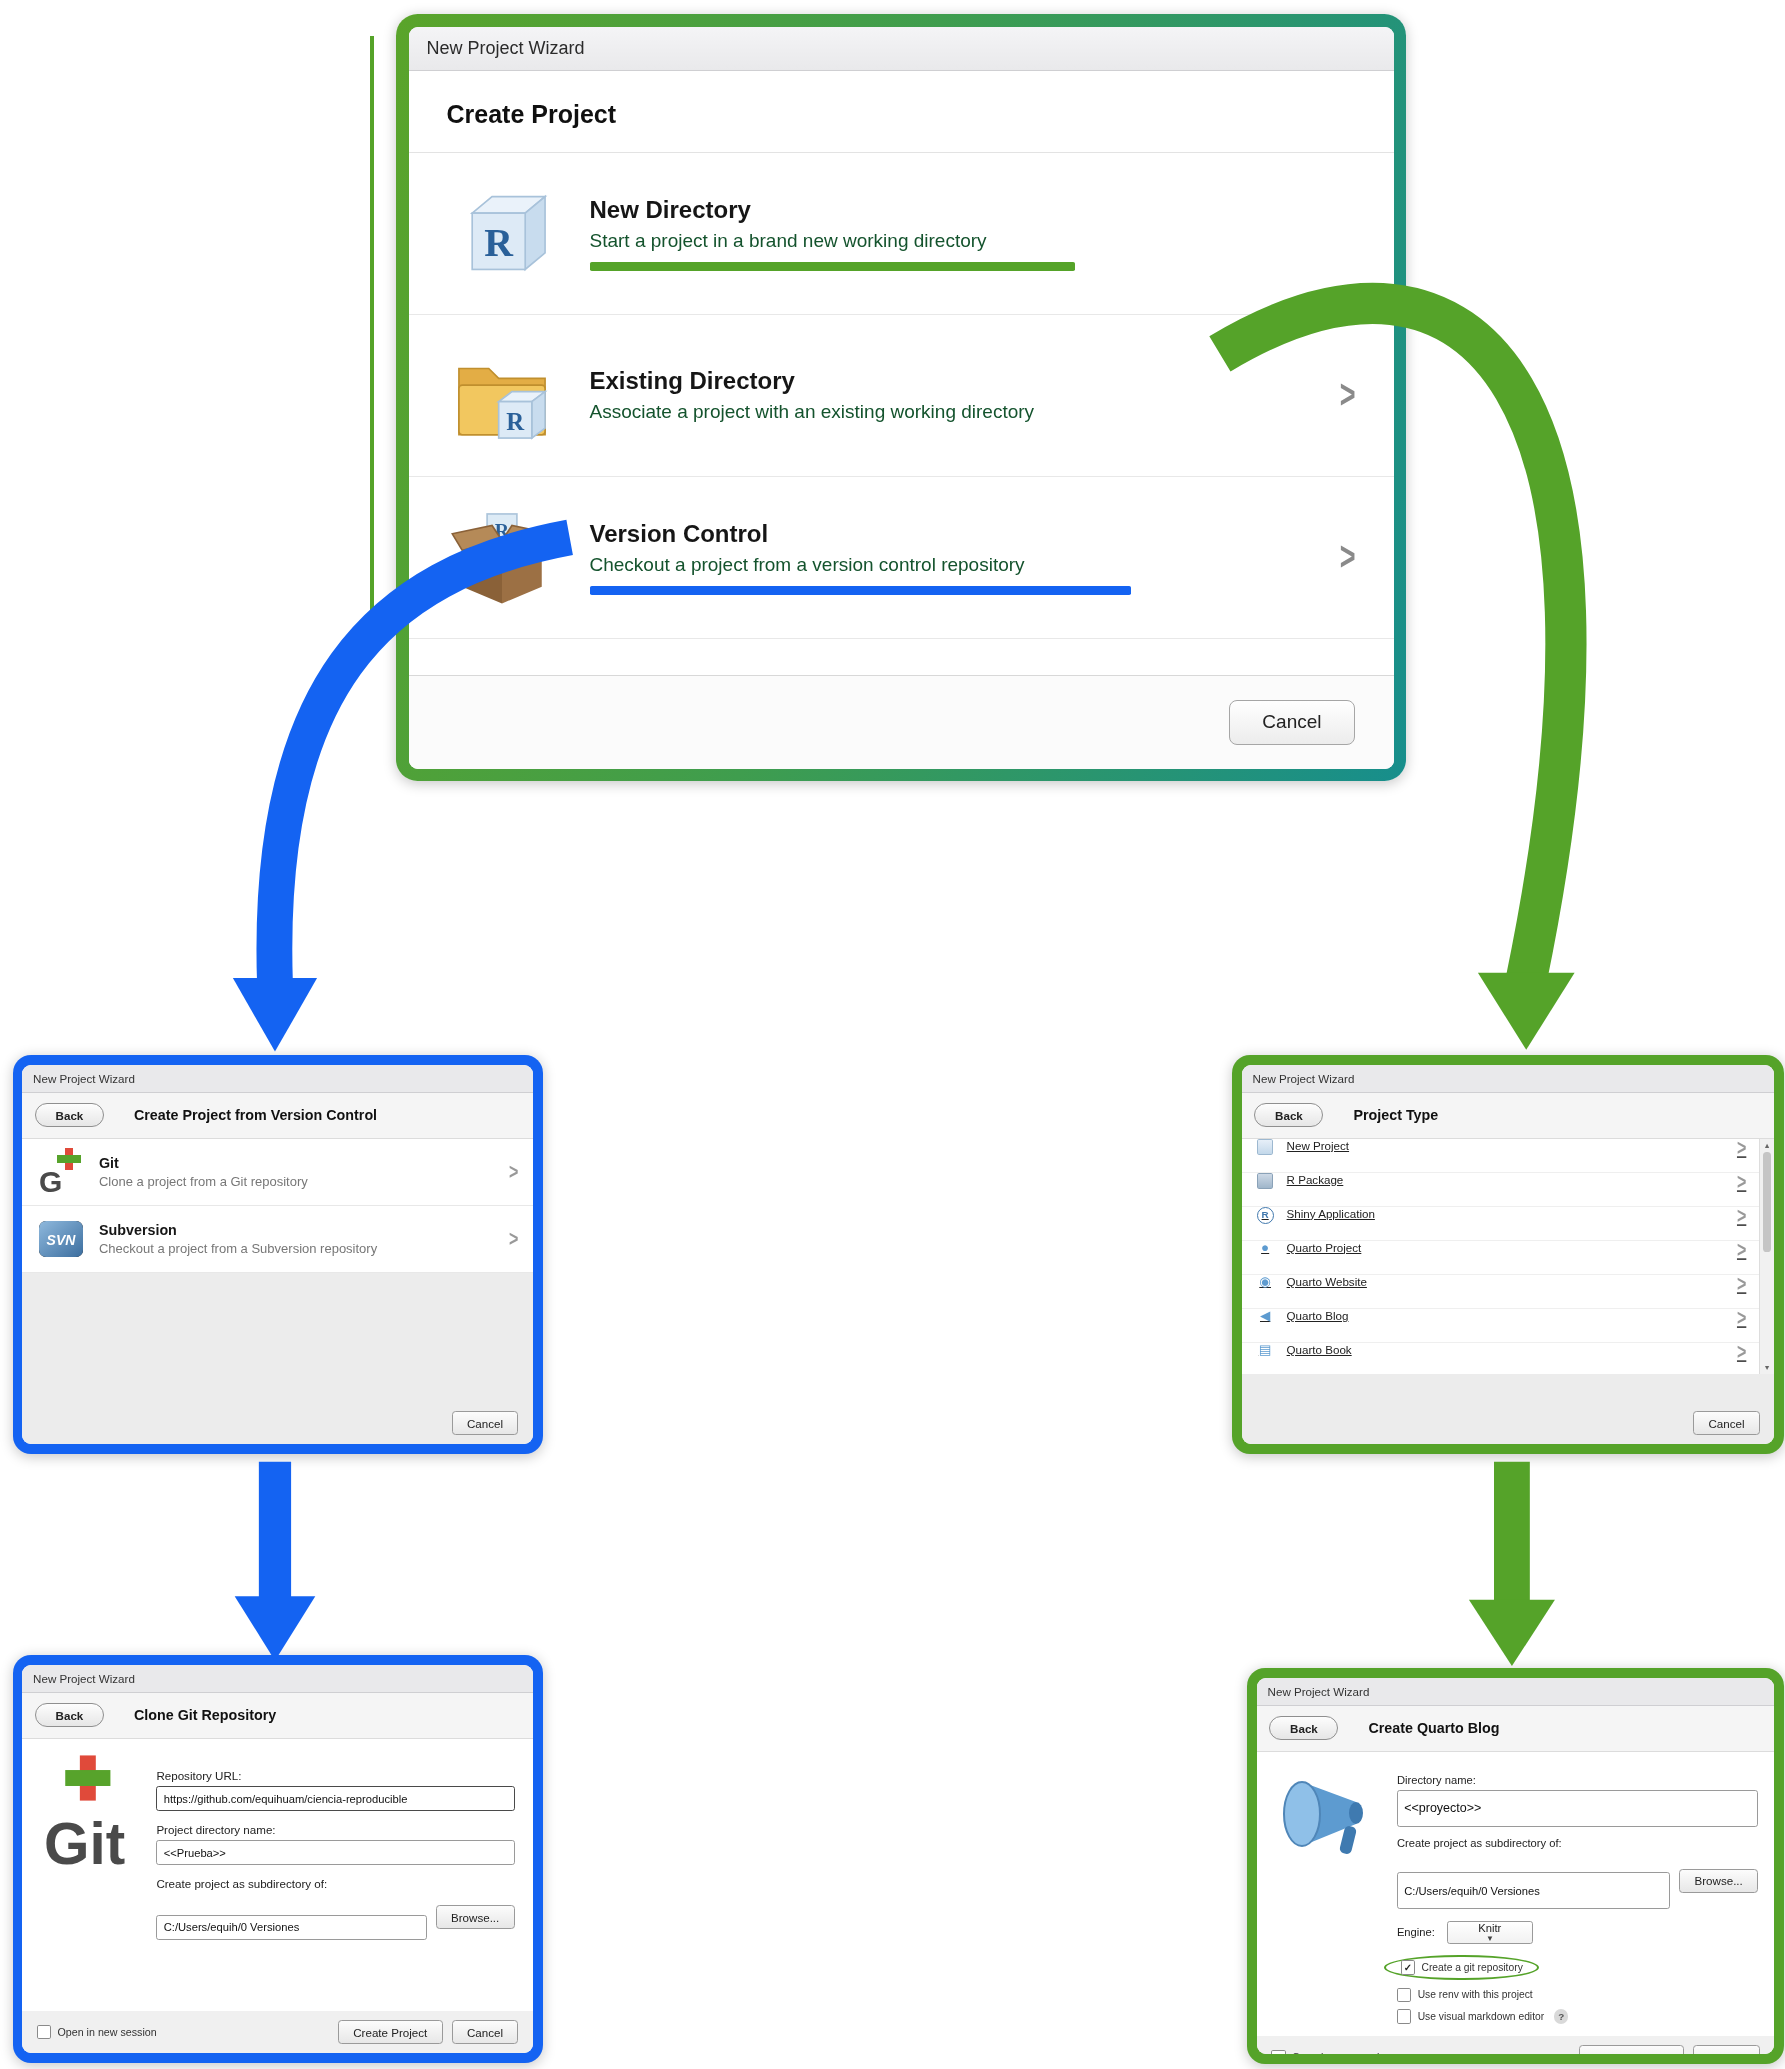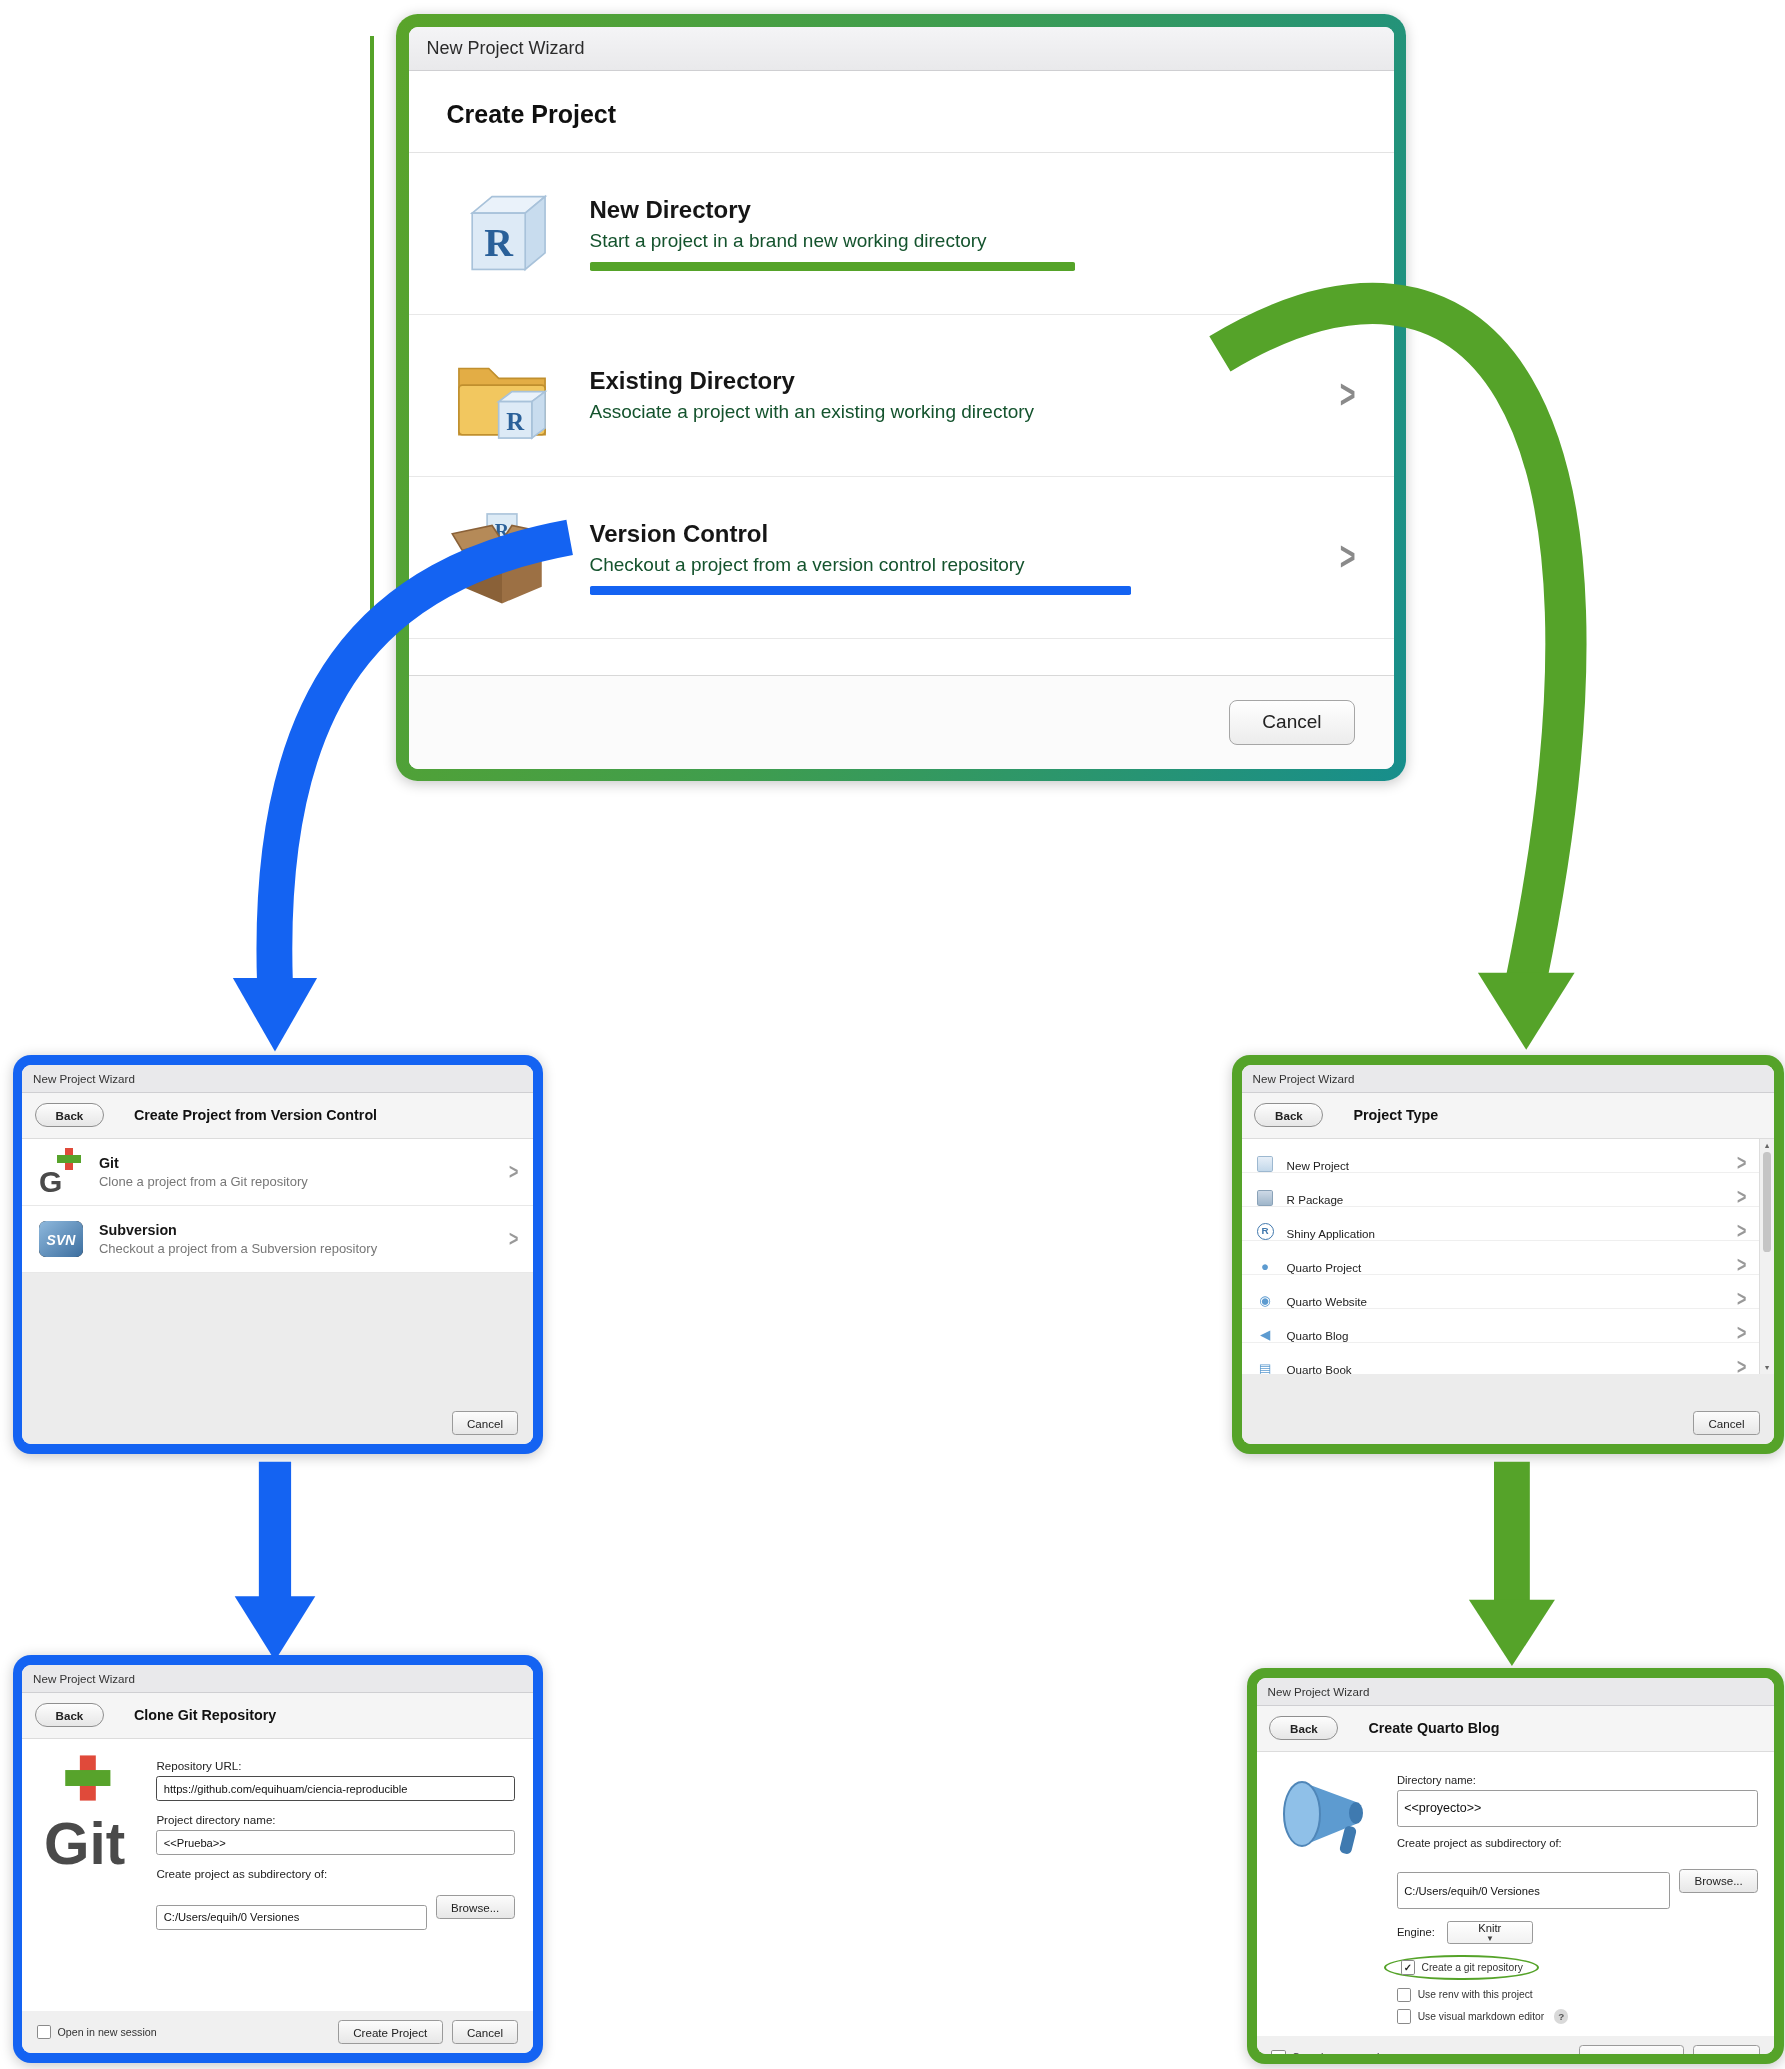--- a/index.html
+++ b/index.html
@@ -64,35 +64,35 @@
   .dlg-footer{flex:none;background:#ececec;display:flex;align-items:center;gap:9px;padding:9px 14.3px;}
   .dlg-footer.right{justify-content:flex-end;}
   .btn-sm{font-family:inherit;font-size:11.6px;color:#222;padding:4.5px 14.3px;border-radius:3.6px;border:0.9px solid #9a9a9a;
      background:linear-gradient(#fcfcfc,#e7e7e7);cursor:pointer;white-space:nowrap;}
 
   
   .form-body{flex:1;display:flex;padding:16px 18px;gap:23px;background:#fff;}
   .big-icon{flex:none;display:flex;align-items:flex-start;justify-content:center;}
   .form{flex:1;min-width:0;}
   .f-label{font-size:11.6px;color:#222;margin:11.6px 0 4.5px;}
-  .f-label.first{margin-top:4px;}
+  .f-label.first{margin-top:14px;}
   .f-input{width:100%;height:25px;border:0.9px solid #9a9a9a;border-radius:2.7px;font-size:11.2px;color:#111;
      padding:0 6.3px;background:#fff;box-sizing:border-box;font-family:inherit;}
   .f-input.focused{border:1.8px solid #4a4a4a;}
   .f-row{display:flex;gap:9px;align-items:center;}
   .f-row .f-input{flex:1;min-width:0;margin-top:20px;}
 
   .cb{display:flex;align-items:center;gap:6.3px;font-size:10.7px;color:#333;cursor:pointer;}
   .box{width:12.5px;height:12.5px;flex:none;border:0.9px solid #8a8a8a;border-radius:1.8px;background:#fff;
      display:flex;align-items:center;justify-content:center;font-size:9.9px;font-weight:bold;color:#222;line-height:1;}
 
   
   .pt-list{flex:none;height:235px;display:flex;background:#fff;}
   .pt-items{flex:1;min-width:0;}
-  .pt-row{height:33px;display:flex;align-items:flex-end;gap:10.7px;padding:0 12.5px;border-bottom:0.9px solid #efefef;}
+  .pt-row{height:33px;display:flex;align-items:flex-start;gap:10.7px;padding:0 12.5px;border-bottom:0.9px solid #efefef;text-decoration:underline;}
   .pt-icon{width:21.5px;flex:none;text-align:center;font-size:13.4px;line-height:1;display:flex;align-items:center;justify-content:center;}
   .pt-label{font-size:11.6px;color:#222;}
   .glyph-blue{color:#5d9bd0;}
   .cube-sm{width:14.3px;height:14.3px;background:linear-gradient(#e7eff8,#c3d8ea);border:0.9px solid #9db8d0;border-radius:1.8px;}
   .pkg-sm{width:14.3px;height:14.3px;background:linear-gradient(#cdd9e6,#9fb6ca);border:0.9px solid #8aa2b8;border-radius:1.8px;}
   .circle-r{width:15px;height:15px;border:1.8px solid #4178ad;border-radius:50%;color:#4178ad;font-size:9.9px;font-weight:bold;
      display:flex;align-items:center;justify-content:center;}
   .sb{width:14.3px;flex:none;background:#f1f1f1;border-left:0.9px solid #ddd;display:flex;flex-direction:column;align-items:center;padding:1.8px 0;}
   .sb-arrow{font-size:7.2px;color:#666;line-height:9px;}
   .sb-thumb{width:8px;height:100px;background:#c5c5c5;border-radius:3.6px;margin-top:2.7px;}

